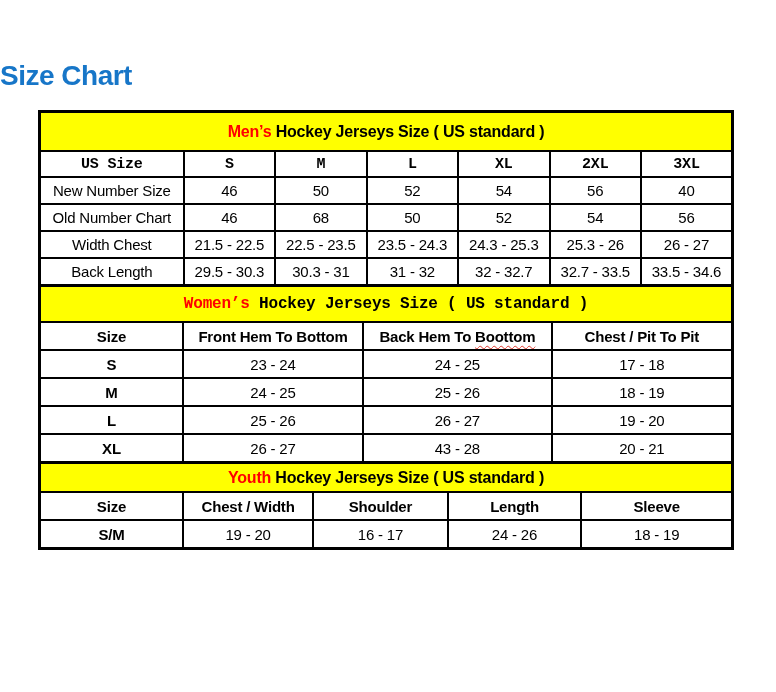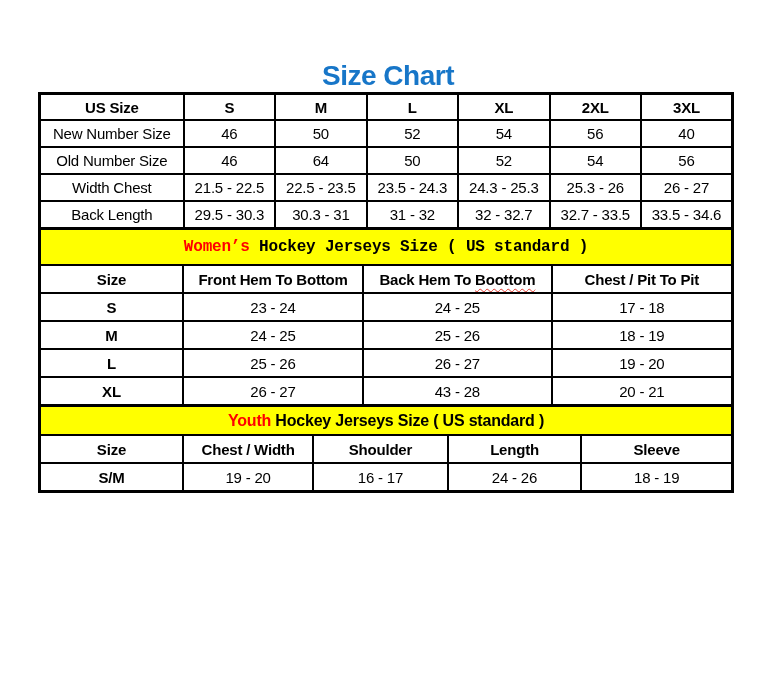--- a/index.html
+++ b/index.html
@@ -6,21 +6,21 @@
     margin: 0;
     width: 776px;
     height: 692px;
     background: #ffffff;
     overflow: hidden;
     font-family: "Liberation Sans", "DejaVu Sans", sans-serif;
   }
   .page-title {
     margin: 0;
     padding-top: 60px;
-    text-align: center;
+    padding-bottom: 18px;
     color: #1776c8;
     font-size: 28px;
     font-weight: bold;
     letter-spacing: -0.5px;
   }
   .chart-wrap {
     width: 696px;
     margin-left: 38px;
   }
   table.tbl {
@@ -43,21 +43,21 @@
   }
   tr.band td {
     background: #ffff00;
     font-weight: bold;
     font-size: 16px;
   }
   .accent { color: #ff0000; }
   tr.head td, td.rowlabel-bold { font-weight: bold; }
   
   .mens  tr.band td { height: 37px; }
-  .mens  tr.head td { height: 24px; }
+  .mens  tr.head td { height: 24px; font-family: Liberation Mono, monospace; }
   .mens  tr.data td { height: 25px; }
   .womens tr.band td { height: 34px; font-family: Liberation Mono, monospace; }
   .womens tr.head td { height: 26px; }
   .womens tr.data td { height: 26px; }
   .youth tr.band td { height: 27px; }
   .youth tr.head td { height: 26px; }
   .youth tr.data td { height: 26px; }
   .misspell {
     text-decoration-line: underline;
     text-decoration-style: wavy;
@@ -84,42 +84,45 @@
     <colgroup>
         <col class="c0">
         <col class="cs">
         <col class="cs">
         <col class="cs">
         <col class="cs">
         <col class="cs">
         <col class="cs">
       </colgroup>
     <tbody>
+      <tr class="band">
+        <td colspan="7"><span class="accent">Men’s</span><span> Hockey Jerseys Size ( US standard )</span></td>
+      </tr>
       <tr class="head">
         <td>US Size</td>
         <td>S</td>
         <td>M</td>
         <td>L</td>
         <td>XL</td>
         <td>2XL</td>
         <td>3XL</td>
       </tr>
       <tr class="data">
         <td>New Number Size</td>
         <td>46</td>
         <td>50</td>
         <td>52</td>
         <td>54</td>
         <td>56</td>
         <td>40</td>
       </tr>
       <tr class="data">
-        <td>Old Number Size</td>
+        <td>Old Number Chart</td>
         <td>46</td>
-        <td>64</td>
+        <td>68</td>
         <td>50</td>
         <td>52</td>
         <td>54</td>
         <td>56</td>
       </tr>
       <tr class="data">
         <td>Width Chest</td>
         <td>21.5 - 22.5</td>
         <td>22.5 - 23.5</td>
         <td>23.5 - 24.3</td>

